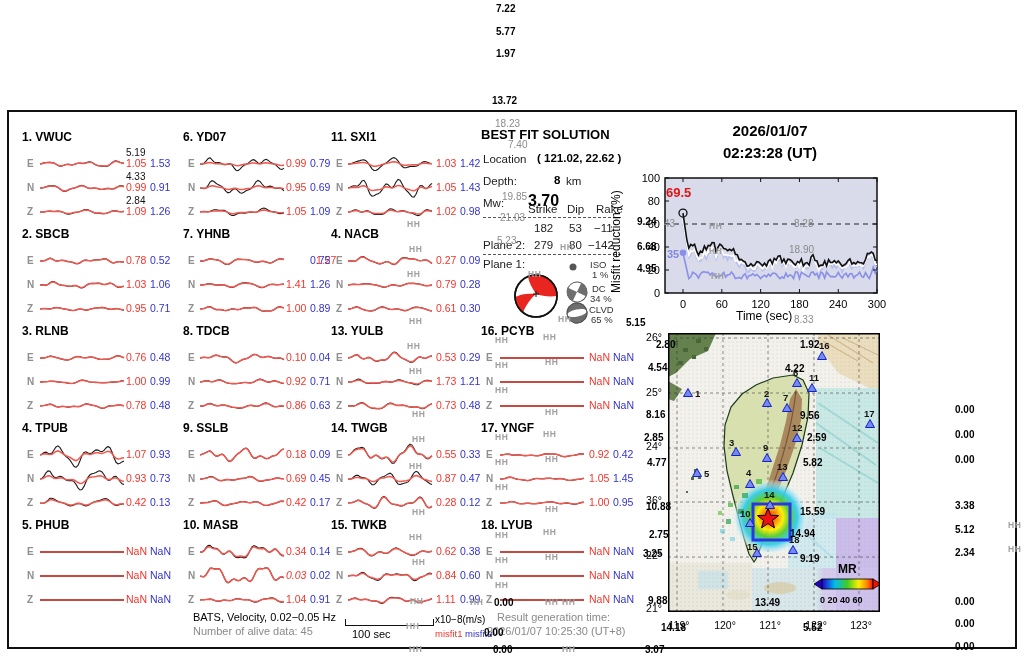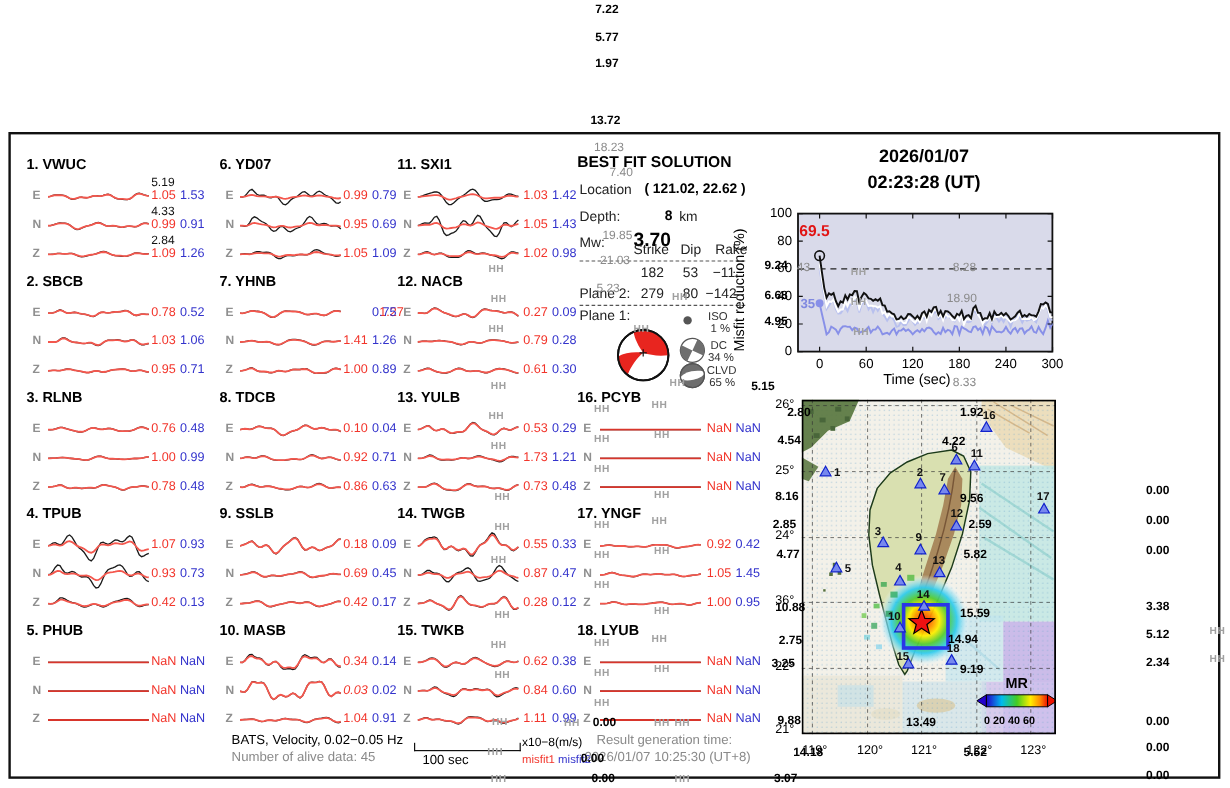--- a/index.html
+++ b/index.html
@@ -269,21 +269,21 @@
       </svg>
       <div class="abs m1" style="left: 436px; top: 182px;">1.05</div>
       <div class="abs m2" style="left: 460px; top: 182px;">1.43</div>
       <div class="abs comp" style="left: 336px; top: 206px;">Z</div>
       <svg width="86" height="30" class="abs" style="left: 348px; top: 197px;">
         <path d="M0,15.0 L2,14.8 L4,14.0 L6,13.1 L8,12.7 L10,13.4 L12,14.7 L14,15.2 L16,14.6 L18,13.9 L20,13.9 L22,14.9 L24,16.2 L26,17.2 L28,17.5 L30,17.5 L32,17.5 L34,17.4 L36,16.7 L38,15.0 L40,13.1 L42,11.9 L44,12.0 L46,13.1 L48,14.2 L50,14.5 L52,14.1 L54,13.7 L56,13.9 L58,14.6 L60,15.4 L62,15.8 L64,16.2 L66,16.9 L68,17.9 L70,18.6 L72,18.1 L74,16.3 L76,14.2 L78,12.9 L80,12.9 L82,13.5 L84,14.0" stroke="#1a1a1a" stroke-width="1.1" fill="none"></path>
         <path d="M0,15.0 L2,14.9 L4,14.4 L6,13.8 L8,13.6 L10,14.0 L12,14.8 L14,15.1 L16,14.8 L18,14.3 L20,14.4 L22,14.9 L24,15.7 L26,16.3 L28,16.5 L30,16.5 L32,16.5 L34,16.5 L36,16.0 L38,15.0 L40,13.9 L42,13.1 L44,13.2 L46,13.9 L48,14.5 L50,14.7 L52,14.5 L54,14.2 L56,14.3 L58,14.8 L60,15.2 L62,15.5 L64,15.7 L66,16.1 L68,16.7 L70,17.1 L72,16.9 L74,15.8 L76,14.5 L78,13.7 L80,13.7 L82,14.1 L84,14.4" stroke="#f4574d" stroke-width="1.5" fill="none"></path>
       </svg>
       <div class="abs m1" style="left: 436px; top: 206px;">1.02</div>
       <div class="abs m2" style="left: 460px; top: 206px;">0.98</div>
-      <div class="abs shdr" style="left: 331px; top: 228px;">12. NACB</div>
+      <div class="abs shdr" style="left: 331px; top: 228px;">4. NACB</div>
       <div class="abs comp" style="left: 336px; top: 255px;">E</div>
       <svg width="86" height="30" class="abs" style="left: 348px; top: 246px;">
         <path d="M0,15.0 L2,14.8 L4,14.9 L6,15.2 L8,14.8 L10,13.1 L12,11.5 L14,10.6 L16,10.9 L18,12.1 L20,13.4 L22,14.5 L24,15.2 L26,15.9 L28,16.8 L30,17.6 L32,17.9 L34,17.5 L36,16.5 L38,15.7 L40,15.8 L42,16.8 L44,18.1 L46,18.7 L48,17.9 L50,16.0 L52,13.7 L54,12.1 L56,11.5 L58,11.8 L60,12.4 L62,12.7 L64,12.8 L66,13.0 L68,13.5 L70,14.2 L72,14.6 L74,14.5 L76,14.1 L78,14.0 L80,14.6 L82,16.1 L84,17.5" stroke="#1a1a1a" stroke-width="1.1" fill="none"></path>
         <path d="M0,15.0 L2,14.8 L4,15.0 L6,15.2 L8,14.8 L10,13.3 L12,11.8 L14,11.1 L16,11.3 L18,12.4 L20,13.6 L22,14.5 L24,15.2 L26,15.8 L28,16.6 L30,17.3 L32,17.6 L34,17.2 L36,16.4 L38,15.7 L40,15.7 L42,16.6 L44,17.8 L46,18.3 L48,17.6 L50,15.9 L52,13.8 L54,12.4 L56,11.9 L58,12.1 L60,12.7 L62,13.0 L64,13.1 L66,13.2 L68,13.6 L70,14.2 L72,14.7 L74,14.6 L76,14.2 L78,14.1 L80,14.7 L82,15.9 L84,17.3" stroke="#f4574d" stroke-width="1.5" fill="none"></path>
       </svg>
       <div class="abs m1" style="left: 436px; top: 255px;">0.27</div>
       <div class="abs m2" style="left: 460px; top: 255px;">0.09</div>
       <div class="abs comp" style="left: 336px; top: 279px;">N</div>
       <svg width="86" height="30" class="abs" style="left: 348px; top: 270px;">
         <path d="M0,15.0 L2,14.7 L4,14.3 L6,14.2 L8,14.4 L10,14.5 L12,14.5 L14,14.1 L16,13.8 L18,13.7 L20,13.8 L22,14.1 L24,14.4 L26,14.7 L28,15.0 L30,15.6 L32,16.3 L34,16.9 L36,17.3 L38,17.0 L40,16.3 L42,15.4 L44,14.9 L46,14.9 L48,15.3 L50,15.8 L52,15.9 L54,15.6 L56,14.8 L58,13.9 L60,13.4 L62,13.2 L64,13.2 L66,13.4 L68,13.6 L70,13.8 L72,14.2 L74,14.8 L76,15.4 L78,15.8 L80,15.7 L82,15.4 L84,15.1" stroke="#1a1a1a" stroke-width="1.1" fill="none"></path>

